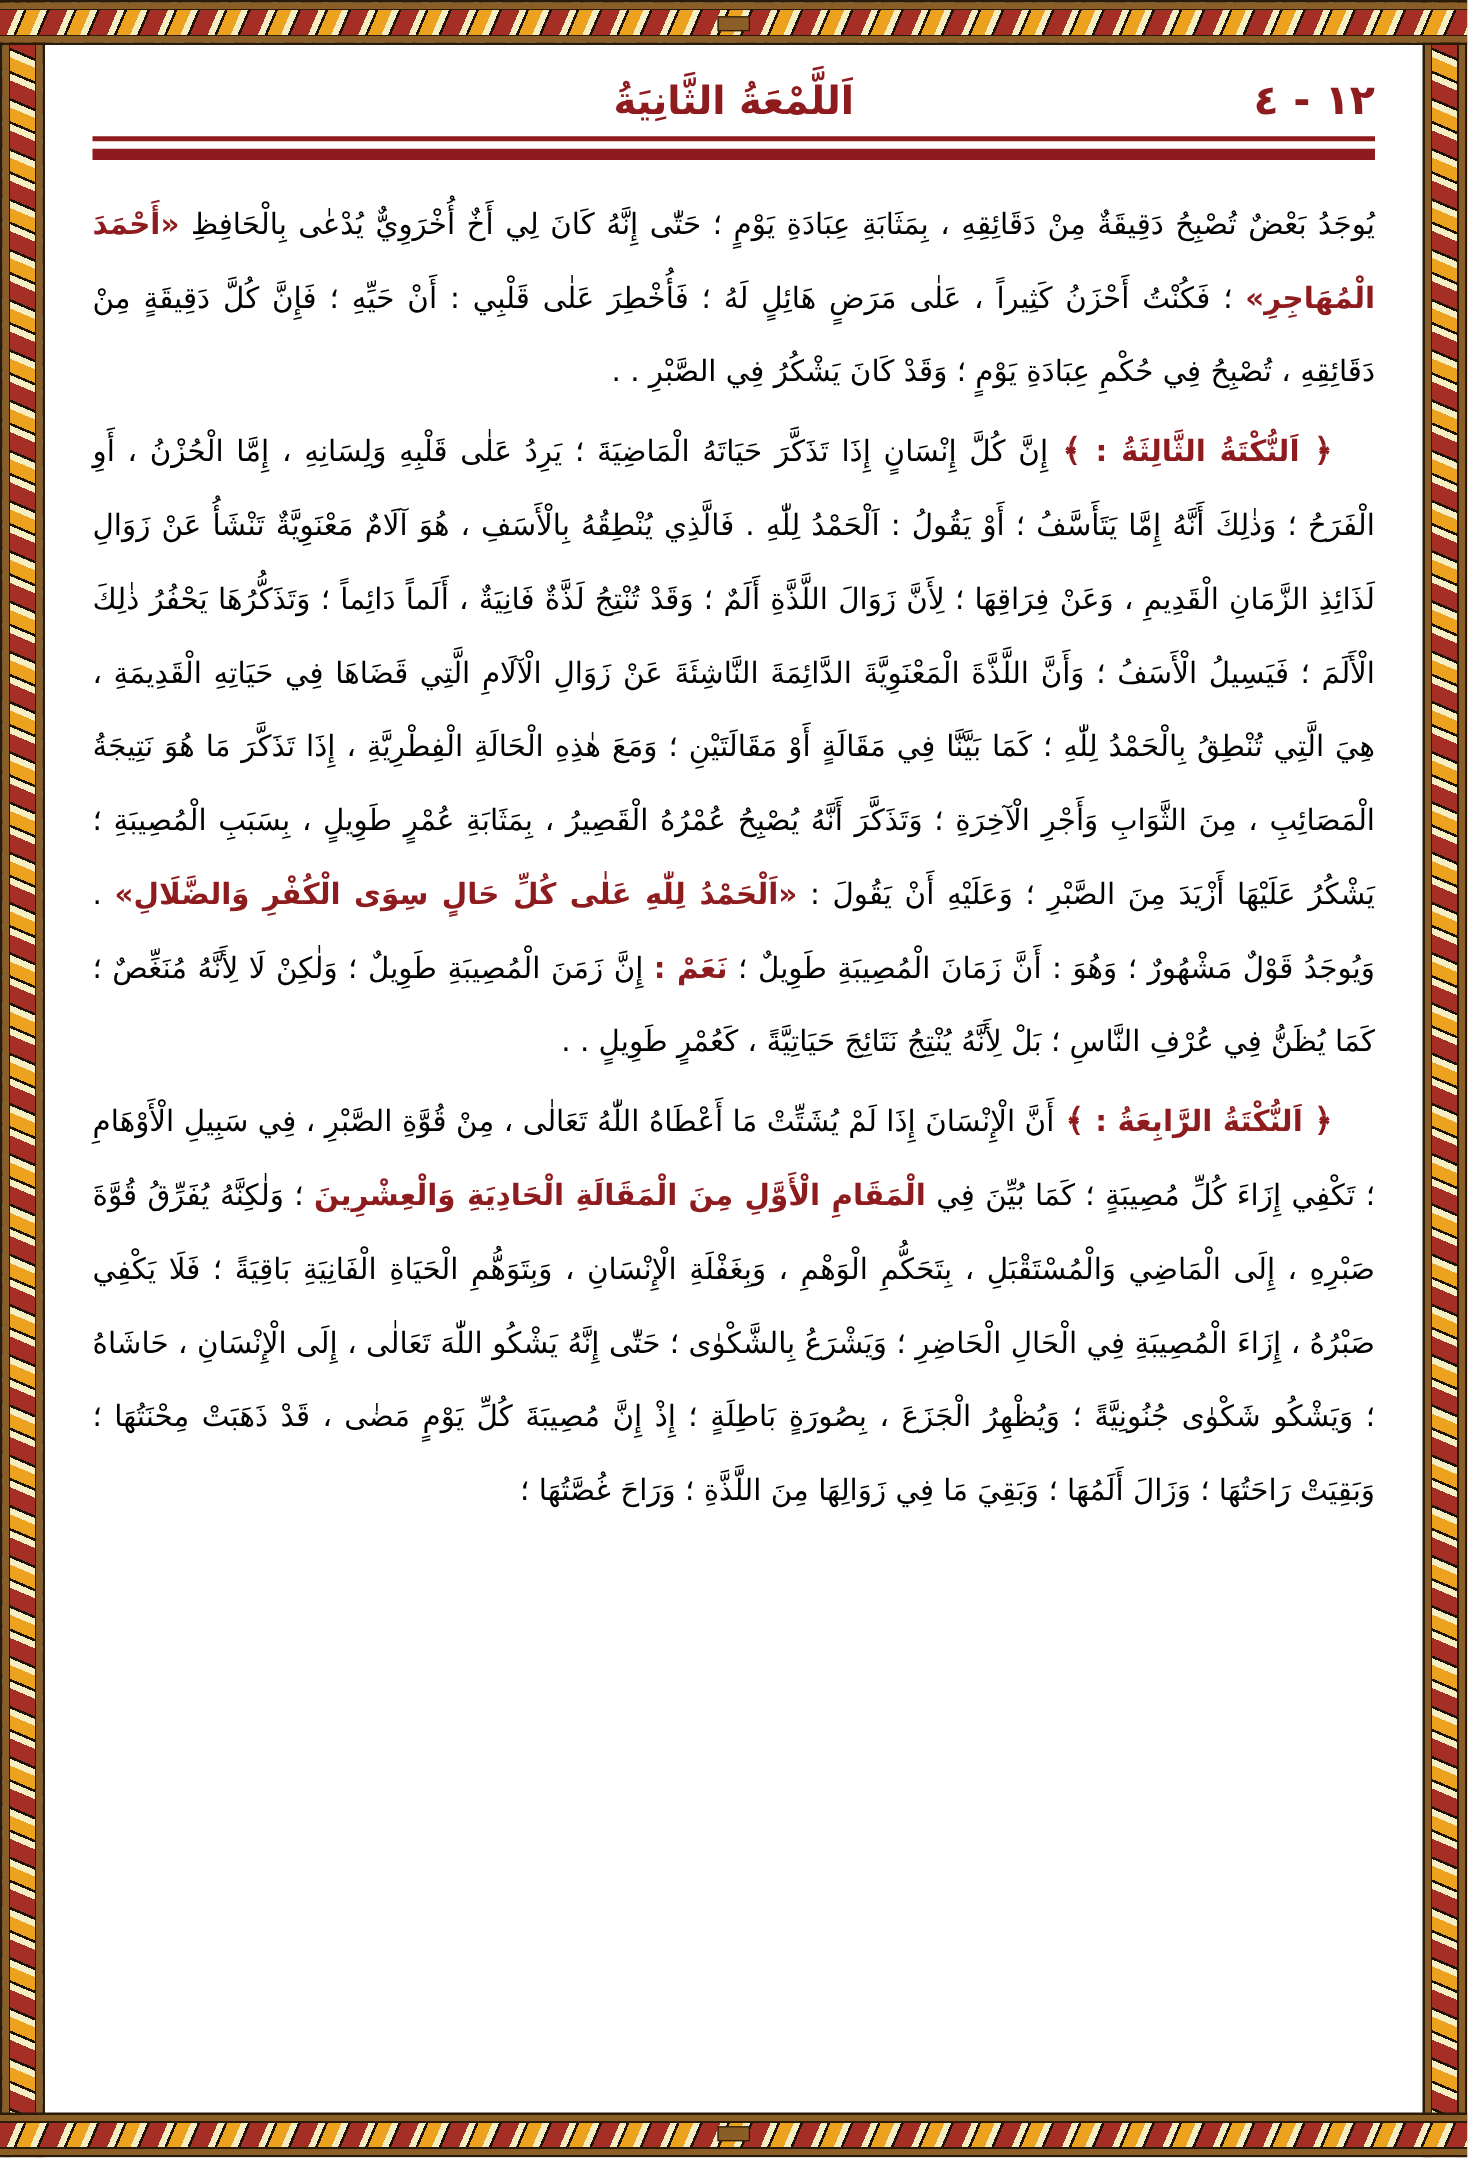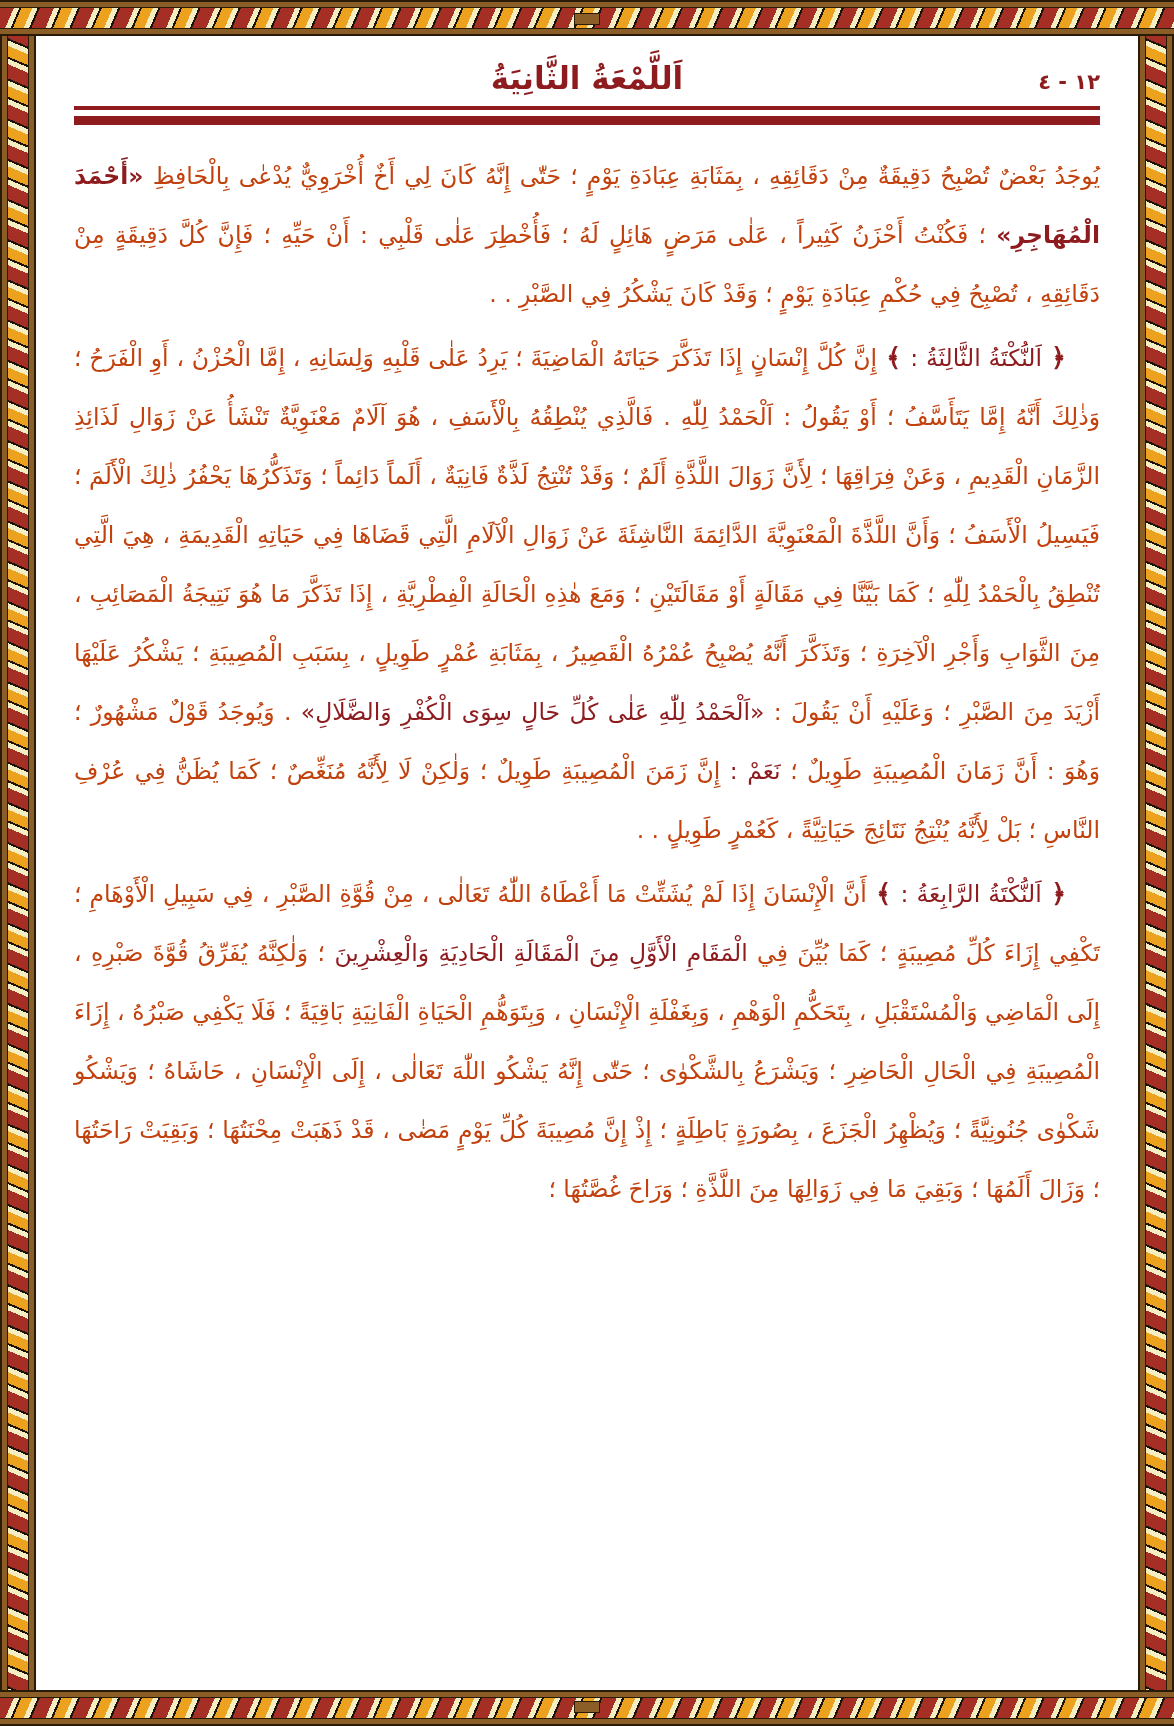--- a/index.html
+++ b/index.html
@@ -61,21 +61,21 @@
   }
   .header-row {
     display: grid;
     grid-template-columns: 1fr auto 1fr;
     align-items: baseline;
     color: var(--red);
     margin-bottom: 10px;
   }
   .page-number {
     justify-self: start;               
-    font-size: 21px; font-weight: bold; color: var(--red);
+    font-size: 33px; font-weight: bold; color: var(--red);
     letter-spacing: 2px;
   }
   .page-title {
     font-size: 31px; font-weight: bold; color: var(--red);
   }
   .spacer-cell { justify-self: end; }
 
   .double-rule {
     height: 6px;
     border-top: 4px solid var(--red);
@@ -86,23 +86,23 @@
   .body-text {
     font-size: 23.5px;
     line-height: 59px;
     color: #0d0d0d;
     text-align: justify;
     text-justify: inter-word;
   }
   .body-text p { margin: 0 0 4px 0; }
   .body-text p.indent { text-indent: 34px; }
 
-  .seg-black { color: #c2410c; }
+  .seg-black { color: #000000; }
   .seg-red { color: var(--red); font-weight: bold; }
-  .seg-red-bold { color: var(--red); font-weight: normal; }
+  .seg-red-bold { color: var(--red); font-weight: bold; }
   .seg-ornament { color: var(--red); font-weight: bold; font-size: 1.08em; }
 
   :root { --red: #8e1b1e; }
 </style>
 </head>
 <body>
 
 <div class="page">
 
   <div class="bstrip v left"></div>

